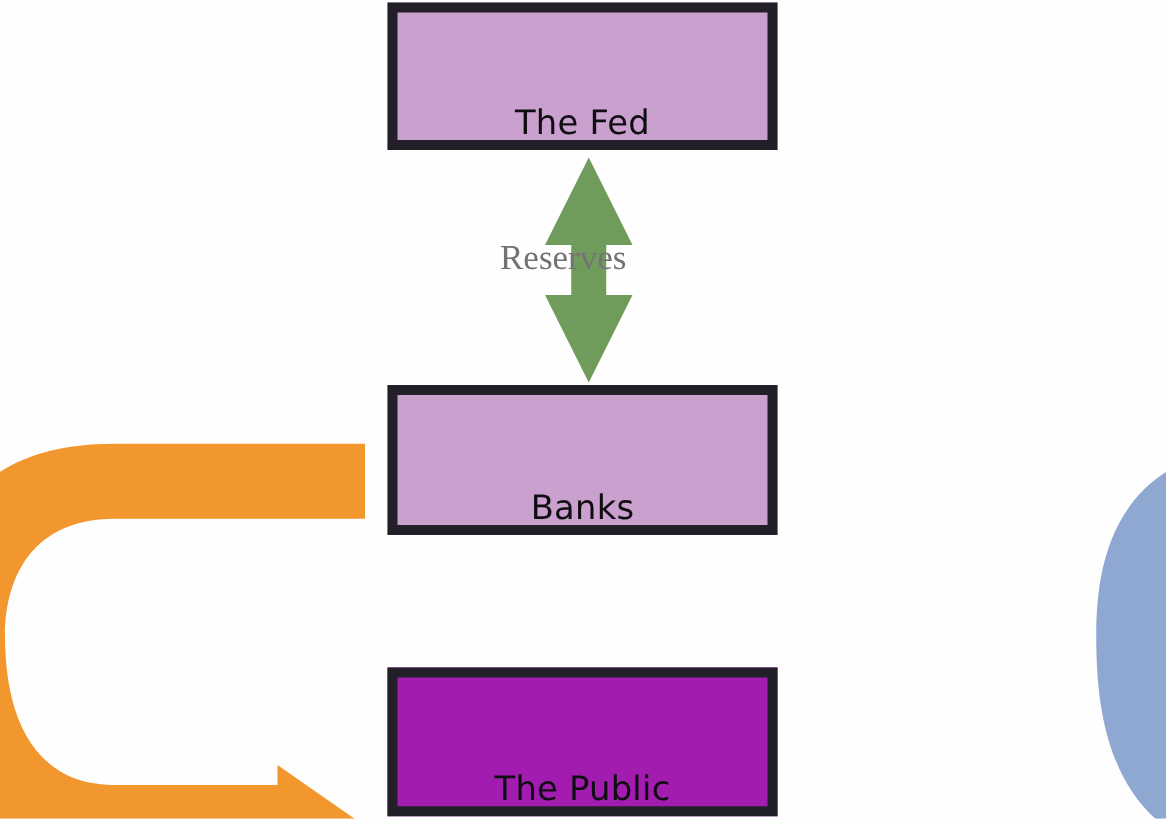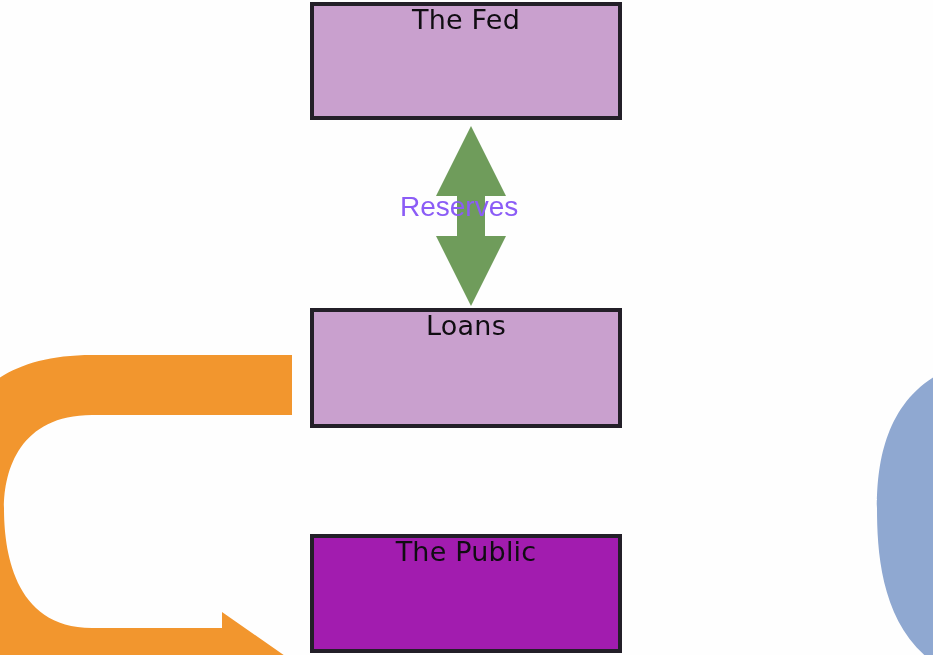--- a/index.html
+++ b/index.html
@@ -11,24 +11,24 @@
     position: relative;
     width: 933px;
     height: 655px;
     background: #fefefe;
     overflow: hidden;
     font-family: "DejaVu Sans", "Liberation Sans", sans-serif;
   }
   .node-box {
     position: absolute;
     background: #c9a0ce;
-    border: 4px solid #0369a1;
+    border: 8px solid #0369a1;
     box-sizing: border-box;
     display: flex;
-    align-items: flex-start;
+    align-items: flex-end;
     justify-content: center;
   }
   .node-label {
     font-family: "DejaVu Sans", "Liberation Sans", sans-serif;
     font-size: 27px;
     color: #100d12;
     font-weight: 400;
     letter-spacing: 0.2px;
     line-height: 1;
     user-select: none;
@@ -40,23 +40,23 @@
   #arrow-layer {
     position: absolute;
     left: 0;
     top: 0;
     width: 933px;
     height: 655px;
     pointer-events: none;
   }
   .edge-label {
     position: absolute;
-    font-family: Liberation Sans, sans-serif;
+    font-family: Liberation Serif, serif;
     font-size: 29px;
-    color: #8b5cf6;
+    color: #737373;
     white-space: nowrap;
     line-height: 1;
     user-select: none;
   }
   #label-reserves {
     left: 400px;
     top: 193px;
     font-size: 28px;
   }
   #label-loans {
@@ -123,21 +123,21 @@
                Z" transform="translate(933,120) scale(-1,1) translate(-933,-60)"></path>
     </g>
 
   </svg>
 
   <div class="node-box" id="box-fed" style="background: rgb(201, 160, 206); border-color: rgb(35, 31, 40);">
     <span class="node-label">The Fed</span>
   </div>
 
   <div class="node-box" id="box-banks" style="background: rgb(201, 160, 206); border-color: rgb(35, 31, 40);">
-    <span class="node-label">Loans</span>
+    <span class="node-label">Banks</span>
   </div>
 
   <div class="node-box" id="box-public" style="background: #a21caf; border-color: rgb(35, 31, 40);">
     <span class="node-label">The Public</span>
   </div>
 
   <div class="edge-label" id="label-reserves">Reserves</div>
 
 
 

